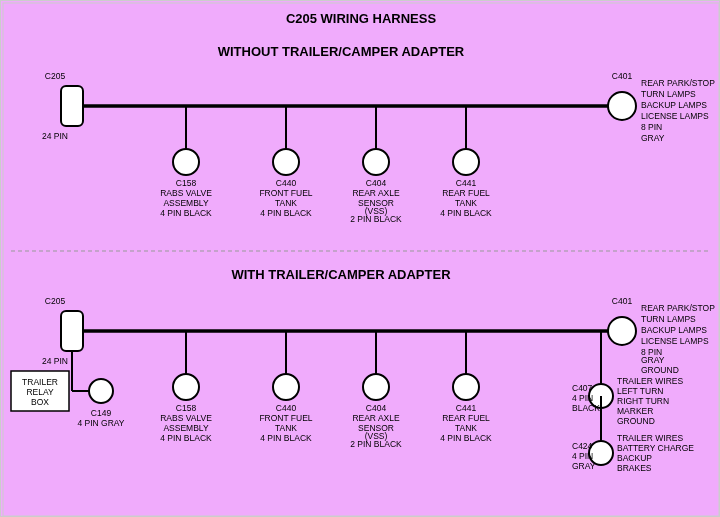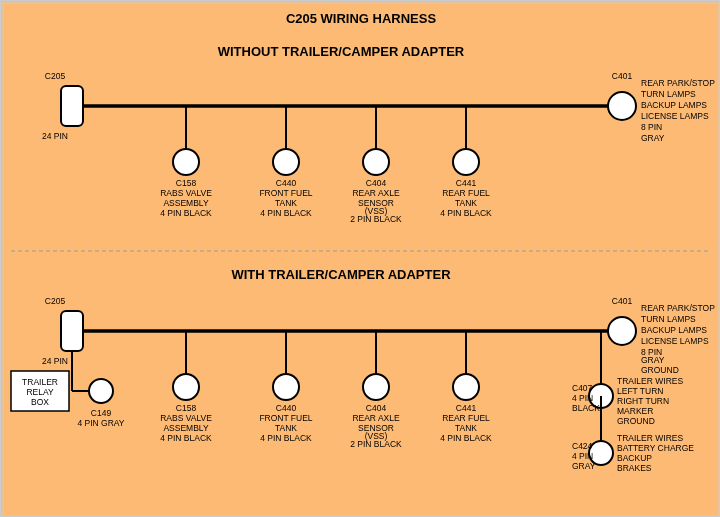--- a/index.html
+++ b/index.html
@@ -9,21 +9,21 @@
       background: #fff;
       font-family: Arial, sans-serif;
       font-size: 10px;
       overflow: hidden;
       position: relative;
     }
     .page-container {
       width: 720px;
       height: 517px;
       position: relative;
-      background: #fdba74;
+      background: #f0abfc;
       border: 1px solid #ccc;
     }
     svg {
       position: absolute;
       top: 0;
       left: 0;
       width: 720px;
       height: 517px;
     }
     .section-title {

